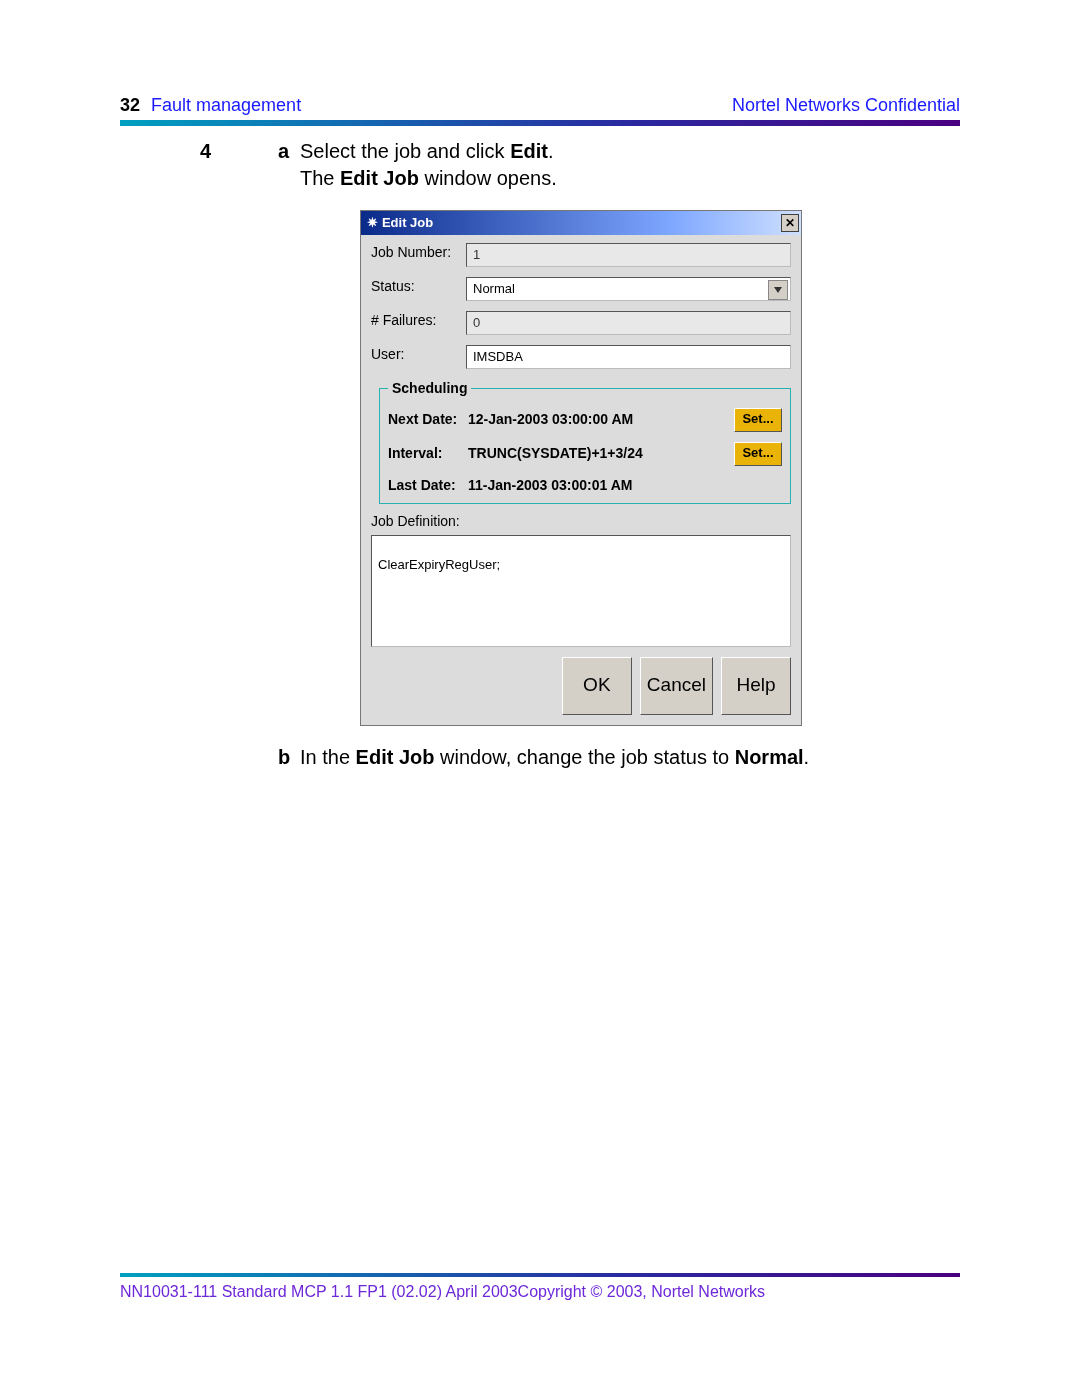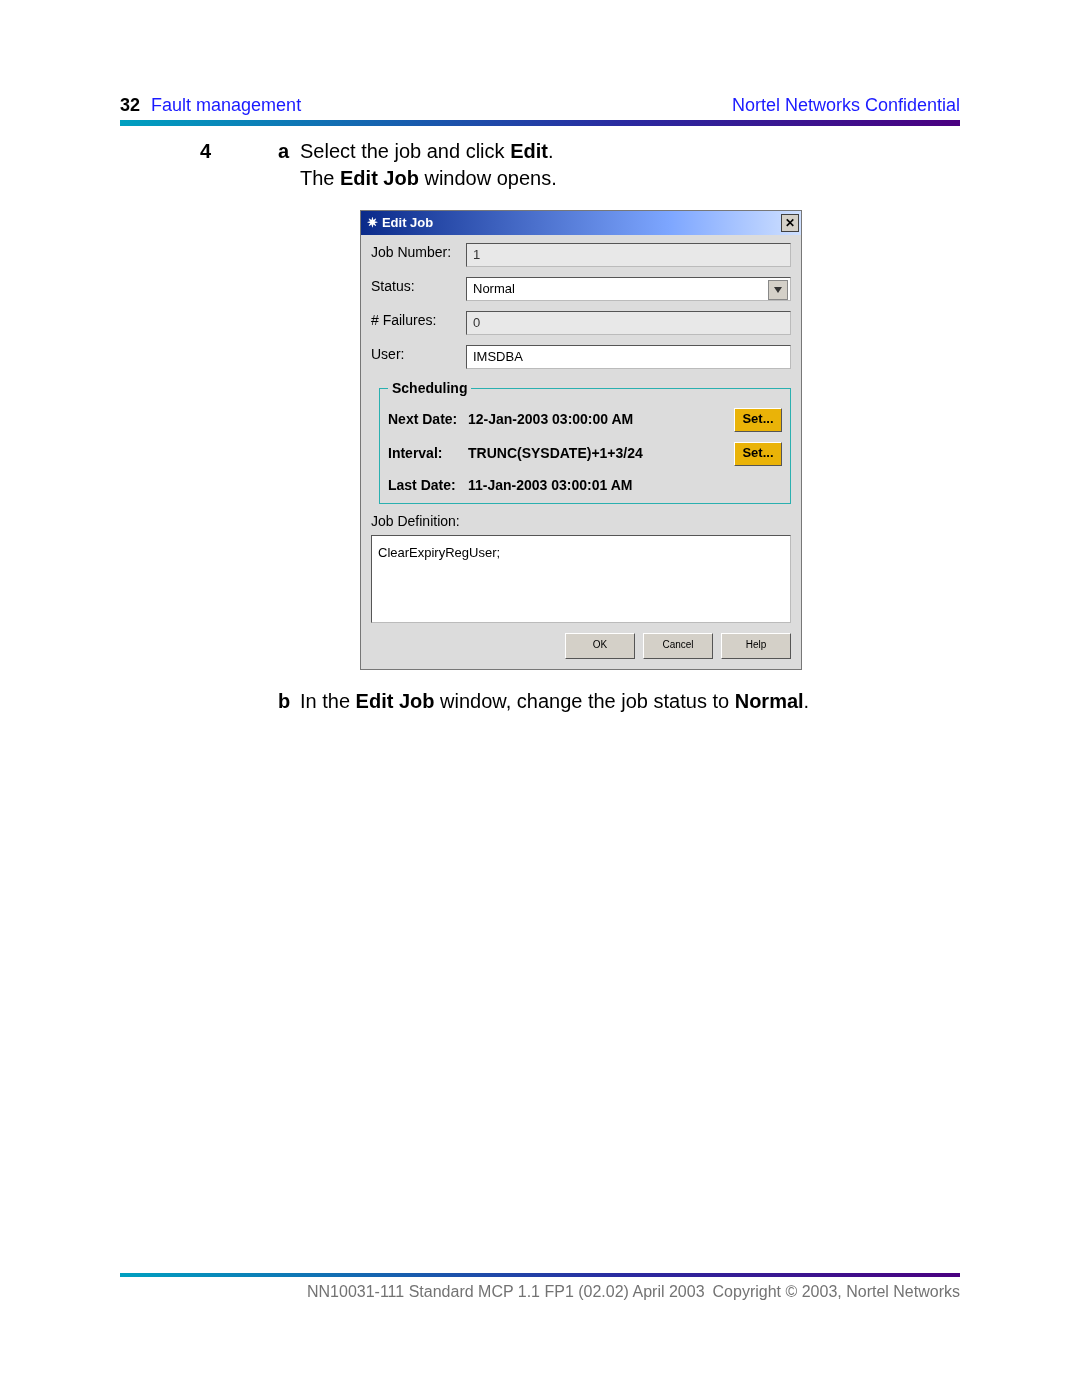--- a/index.html
+++ b/index.html
@@ -144,58 +144,57 @@
     line-height: 20px;
   }
   .deflab { margin: 4px 0 4px 0; }
   .defbox {
     height: 70px;
     background: #fff;
     border-top: 1px solid #555;
     border-left: 1px solid #555;
     border-right: 1px solid #bbb;
     border-bottom: 1px solid #bbb;
-    padding: 8px 6px;
+    padding: 20px 6px;
     font-size: 13px;
   }
   .btnrow {
     display:flex;
     justify-content:flex-end;
     gap: 8px;
     margin-top: 10px;
   }
   .dlgbtn {
     min-width: 56px; height: 24px;
     background: #d4d0c8;
     border-top: 1px solid #fff;
     border-left: 1px solid #fff;
     border-right: 1px solid #555;
     border-bottom: 1px solid #555;
-    font-size: 10px;
+    font-size: 19px;
     text-align: center;
     line-height: 22px;
-    padding: 0 6px;
+    padding: 16px 6px;
   }
 
   .footer {
     position: absolute;
     left: 120px; right: 120px;
     bottom: 96px;
   }
   .bot-rule {
     height: 4px;
     background: linear-gradient(90deg, #00a0c0 0%, #2a2aa0 60%, #4a0080 100%);
     margin-bottom: 6px;
   }
   .foot-row {
     display:flex;
-    justify-content: flex-end;
+    justify-content: flex-start;
     font-size: 16px;
-    color: #737373;
-    gap: 8px;
+    color: #6d28d9;
   }
 </style>
 </head>
 <body>
 
 <div class="page">
   <div class="hdr-row">
     <div class="hdr-left">
       <span class="pg">32</span>
       <span class="sec">Fault management</span>

